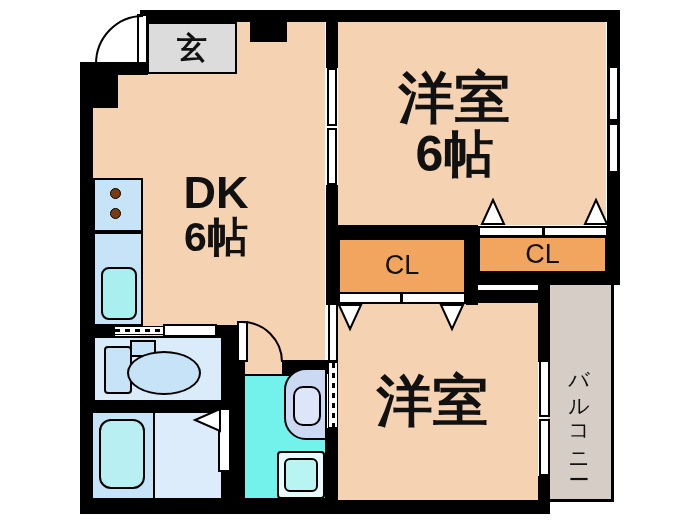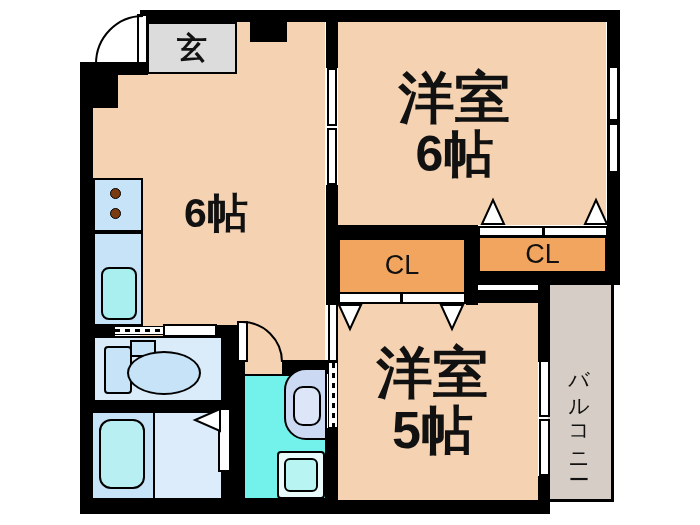--- a/index.html
+++ b/index.html
@@ -93,29 +93,29 @@
   <div class="abs pocket-v" style="left:328px;top:362px;width:10px;height:66px;"></div>
   <div class="abs door" style="left:237px;top:321px;width:11px;height:41px;"></div>
   <div class="abs door" style="left:218px;top:408px;width:13px;height:64px;"></div>
   <div class="abs door" style="left:539px;top:360px;width:11px;height:57px;"></div>
   <div class="abs door" style="left:539px;top:419px;width:11px;height:57px;"></div>
 
   <div class="abs label" style="left:147px;top:22px;width:90px;height:52px;font-size:30px;">
     <span>玄</span>
   </div>
   <div class="abs label" style="left:146px;top:160px;width:140px;height:108px;font-size:45px;">
+    <span>DK</span>
     <span style="font-size:41px;">6帖</span>
   </div>
   <div class="abs label" style="left:372px;top:64px;width:165px;height:122px;font-size:56px;">
     <span>洋室</span>
     <span style="font-size:50px;">6帖</span>
   </div>
   <div class="abs label" style="left:350px;top:336px;width:165px;height:130px;font-size:56px;">
     <span>洋室</span>
-    <span style="font-size:52px;">5帖</span>
   </div>
   <div class="abs label" style="left:338px;top:238px;width:128px;height:54px;font-size:27px;font-weight:500;">
     <span>CL</span>
   </div>
   <div class="abs label" style="left:478px;top:236px;width:129px;height:37px;font-size:27px;font-weight:500;">
     <span>CL</span>
   </div>
   <div class="abs label" style="left:560px;top:330px;width:38px;height:168px;font-size:21px;font-weight:500;">
     <span style="writing-mode:vertical-rl;letter-spacing:4px;">バルコニー</span>
   </div>

